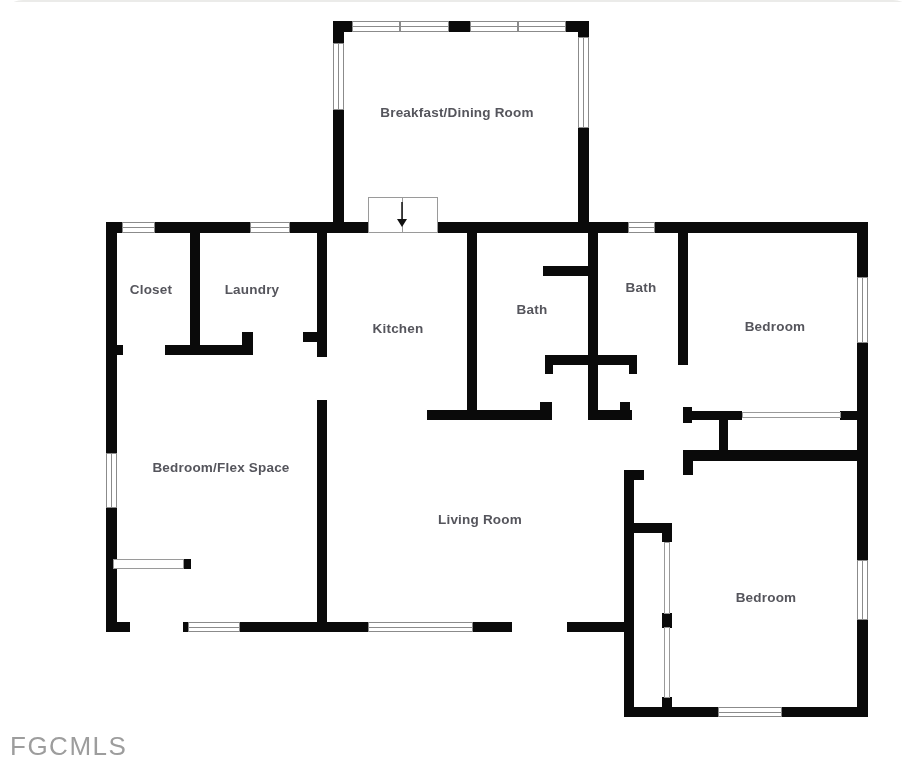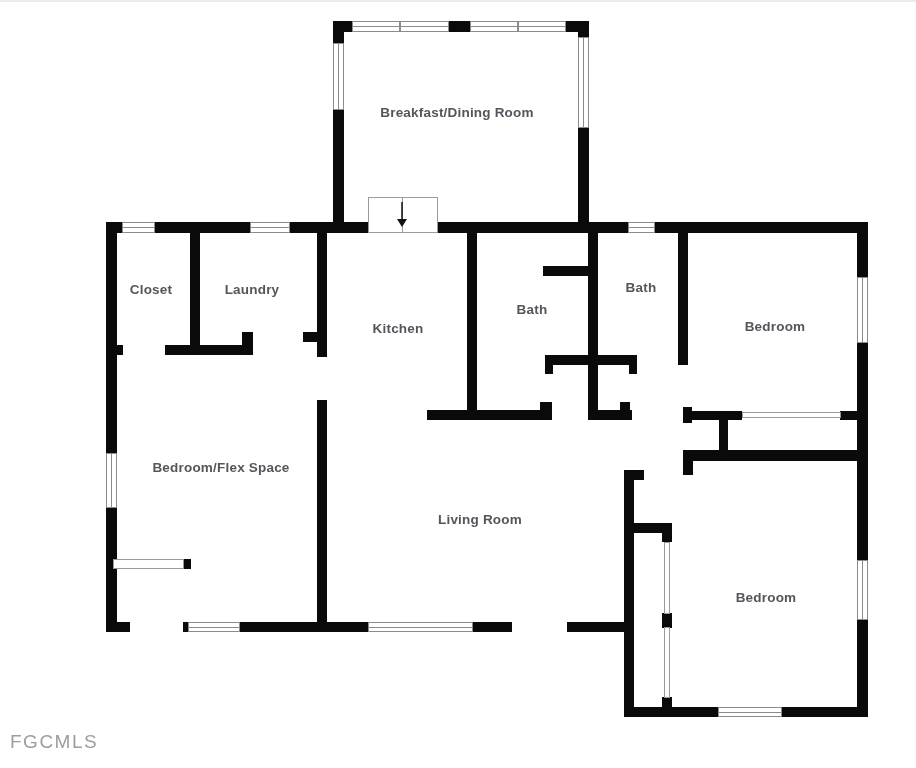--- a/index.html
+++ b/index.html
@@ -1,29 +1,29 @@
 <!DOCTYPE html>
 <html><head>
 <meta charset="utf-8">
 <style>
   html,body{margin:0;padding:0;background:#ffffff;font-family:"Liberation Sans",sans-serif;}
-  #stage{position:relative;width:916px;height:768px;background:#ffffff;overflow:hidden;}
+  #stage{position:relative;width:916px;height:768px;background:#ffffff;overflow:hidden;border-radius:23px;}
   #top-edge{position:absolute;left:0;top:0;width:916px;height:2px;background:#ebebe9;}
   #plan-svg{position:absolute;left:0;top:0;}
   .wall{fill:#0a0a0a;shape-rendering:crispEdges;}
   .opening{fill:#ffffff;shape-rendering:crispEdges;}
   .win-box{fill:#ffffff;stroke:#8b8b8b;stroke-width:1;shape-rendering:crispEdges;}
   .win-line{stroke:#8b8b8b;stroke-width:1;shape-rendering:crispEdges;}
   .door-line{fill:#ffffff;stroke:#9a9a9a;stroke-width:1;shape-rendering:crispEdges;}
   .stairs-box{fill:#ffffff;stroke:#9a9a9a;stroke-width:1;shape-rendering:crispEdges;}
   .stairs-div{stroke:#9a9a9a;stroke-width:1;shape-rendering:crispEdges;}
   .arrow-shaft{stroke:#111111;stroke-width:1.5;}
   .arrow-head{fill:#111111;}
   .room-label{fill:#55555c;font-family:"Liberation Sans",sans-serif;font-weight:700;font-size:13.5px;letter-spacing:0.2px;text-anchor:middle;}
-  #watermark{position:absolute;left:10px;top:731px;color:#9d9d9d;font-size:19px;font-weight:400;letter-spacing:1.5px;}
+  #watermark{position:absolute;left:10px;top:731px;color:#9d9d9d;font-size:26px;font-weight:400;letter-spacing:1.5px;}
 </style>
 </head>
 <body>
 
 <div id="stage">
   <div id="top-edge"></div>
   <svg id="plan-svg" width="916" height="768" viewBox="0 0 916 768">
       <g>
         <rect x="333" y="21" width="256" height="11" class="wall" fill="#0a0a0a"></rect>
         <rect x="333" y="21" width="11" height="211" class="wall" fill="#0a0a0a"></rect>

